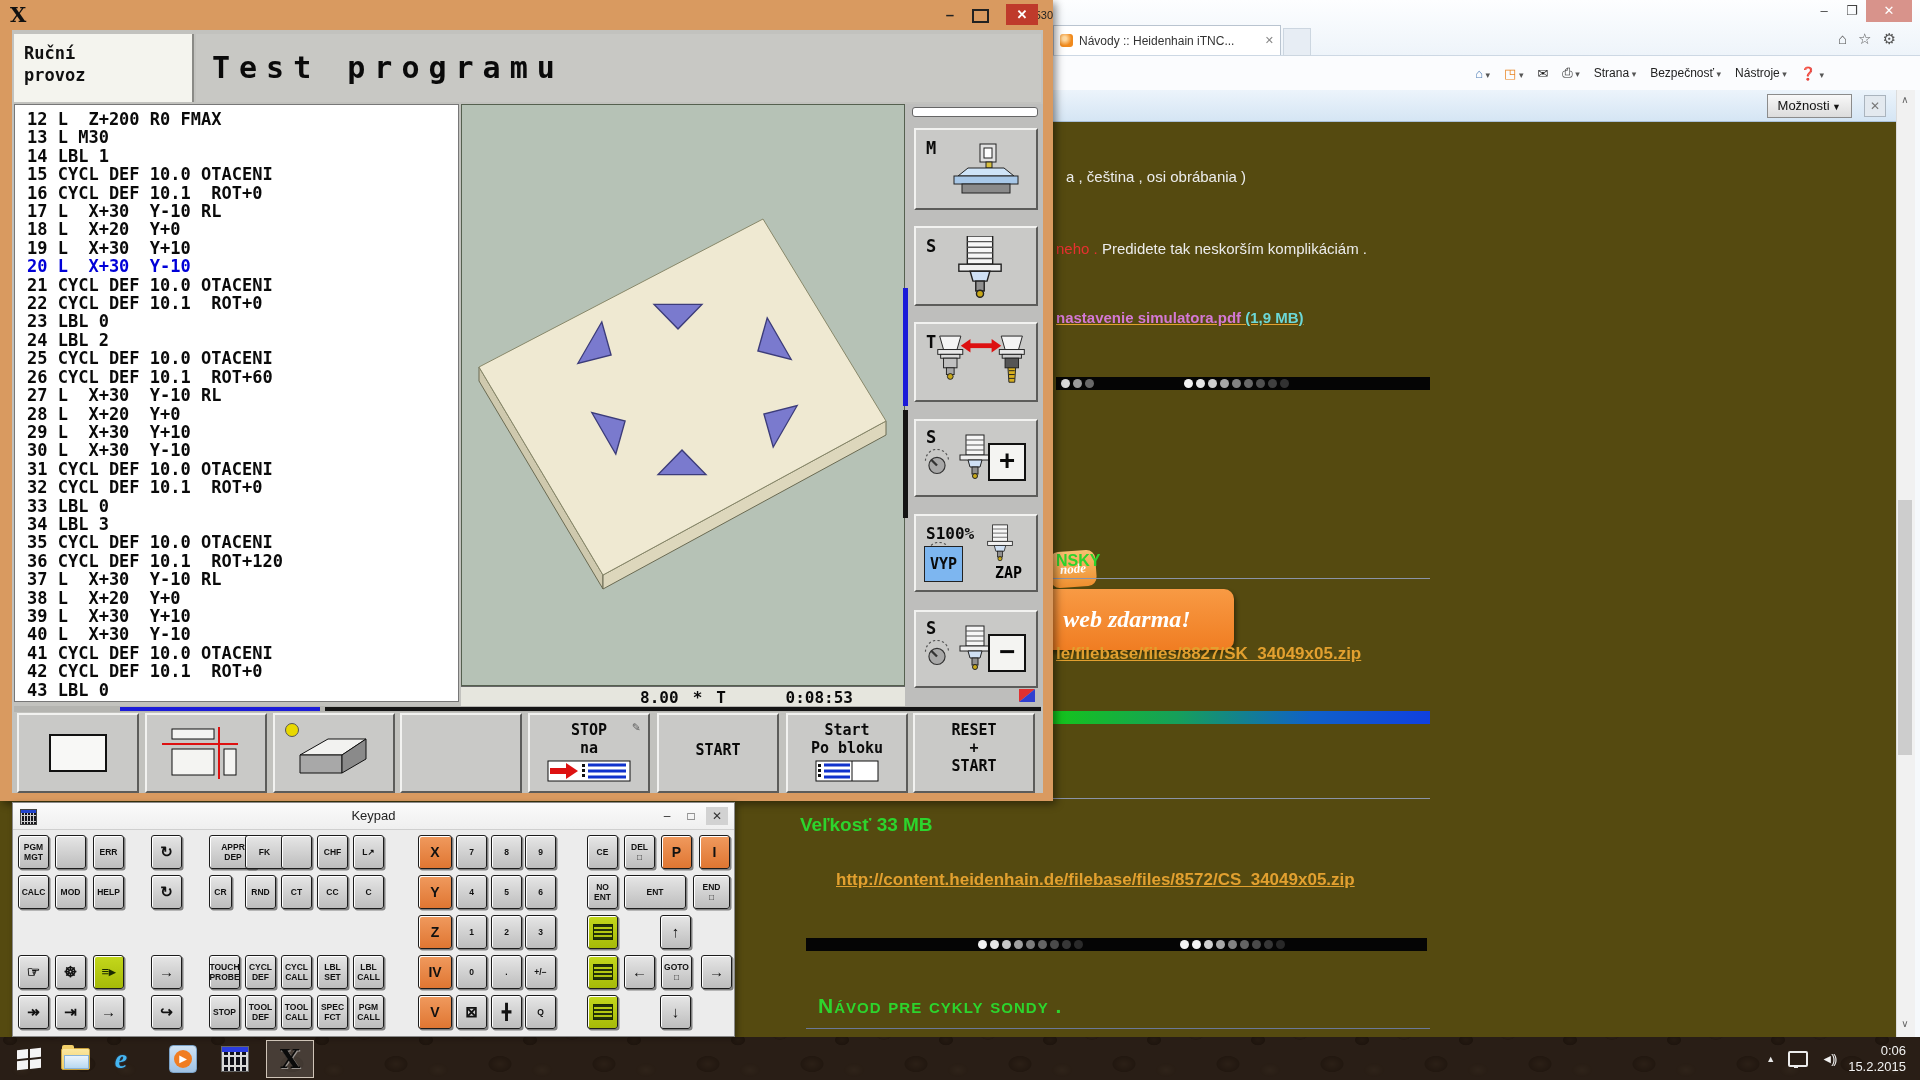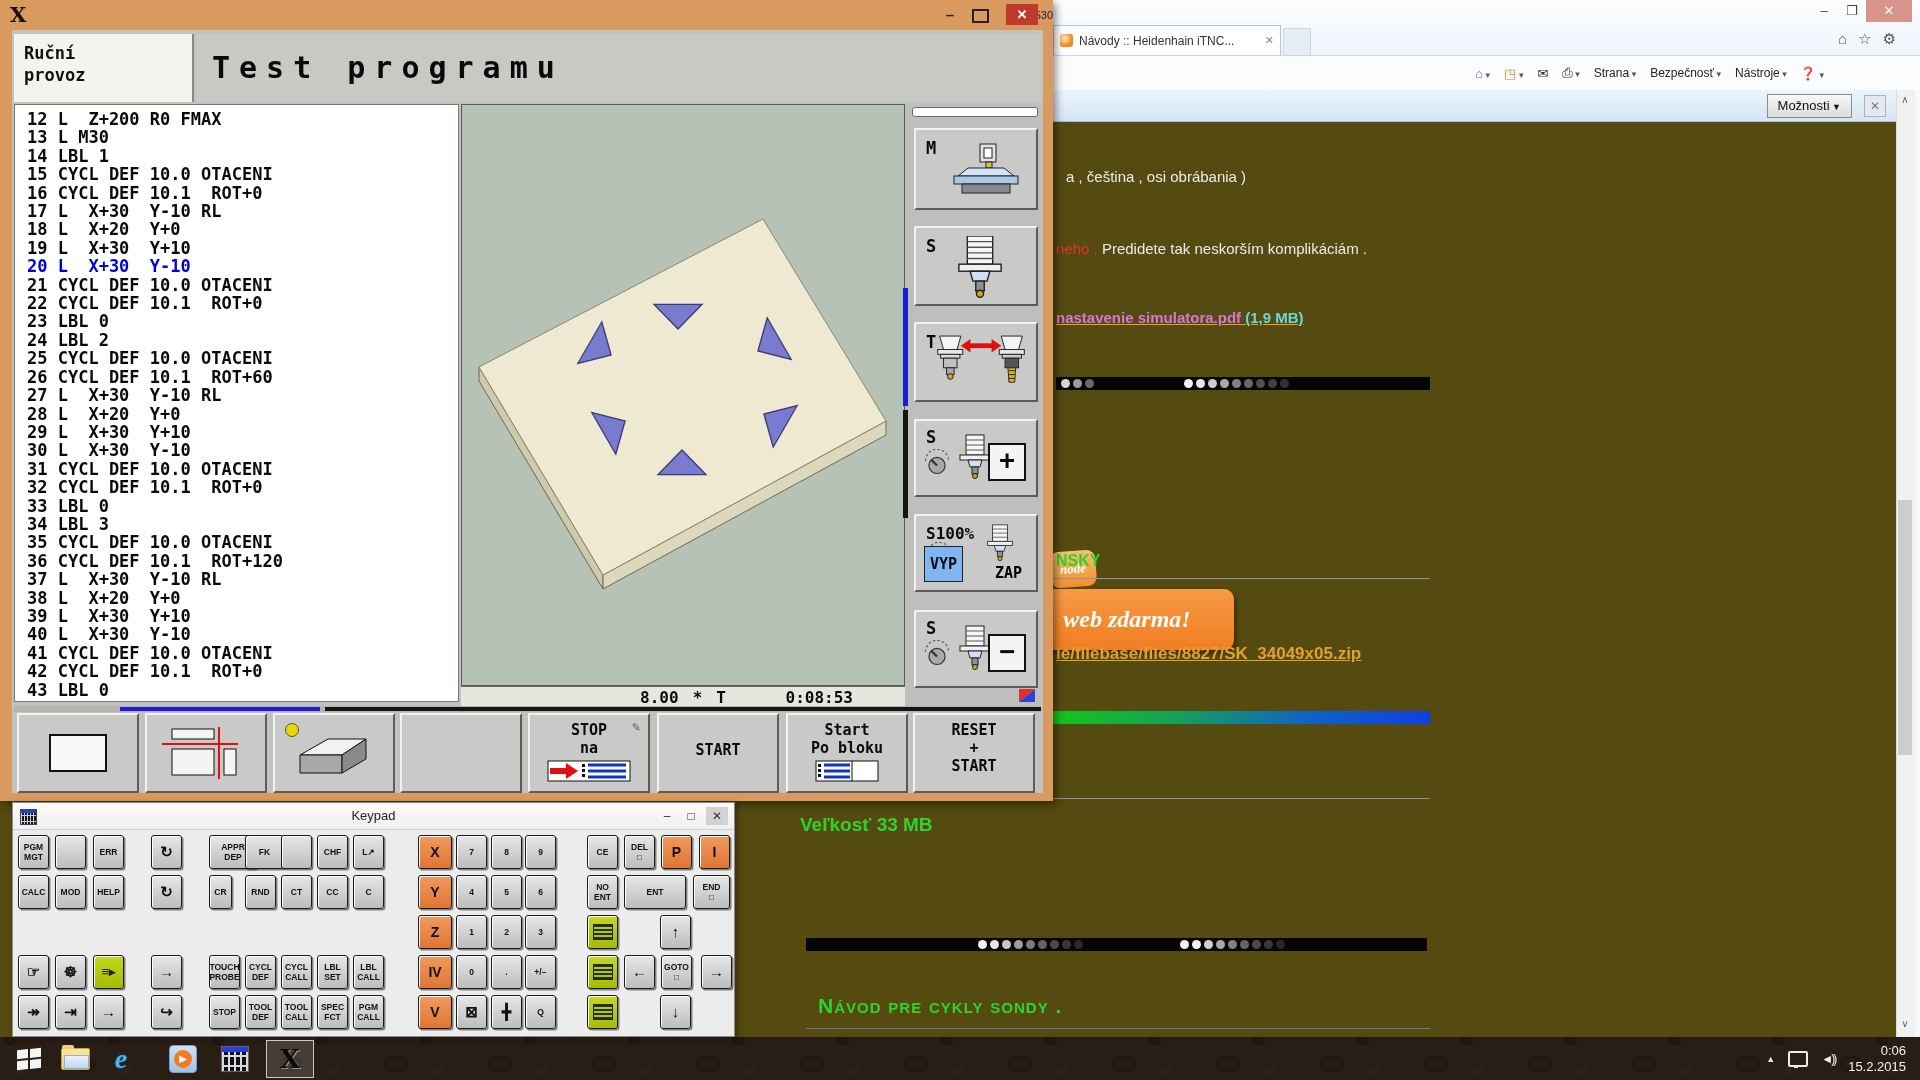--- a/index.html
+++ b/index.html
@@ -209,20 +209,21 @@
 
       <div class="ct green" style="left:1056px;top:430px;font-size:16px;">NSKY</div>
       <div class="rule" style="left:1053px;top:456px;width:377px;"></div>
 
       <div class="ct olink" style="left:1056px;top:522px;">le/filebase/files/8827/SK_34049x05.zip</div>
 
       <div class="gbbar" style="left:1040px;top:589px;width:390px;"></div>
 
       <div class="rule" style="left:975px;top:676px;width:455px;"></div>
       <div class="ct green" style="left:800px;top:692px;font-size:19px;">Veľkosť 33 MB</div>
+      <div class="ct olink" style="left:836px;top:748px;">http://content.heidenhain.de/filebase/files/8572/CS_34049x05.zip</div>
 
       <div class="pbar" style="left:806px;top:816px;width:621px;">
           <span class="dot" style="left: 172px; opacity: 0.95;"></span>
           <span class="dot" style="left: 184px; opacity: 0.9;"></span>
           <span class="dot" style="left: 196px; opacity: 0.78;"></span>
           <span class="dot" style="left: 208px; opacity: 0.62;"></span>
           <span class="dot" style="left: 220px; opacity: 0.48;"></span>
           <span class="dot" style="left: 232px; opacity: 0.38;"></span>
           <span class="dot" style="left: 244px; opacity: 0.28;"></span>
           <span class="dot" style="left: 256px; opacity: 0.2;"></span>

